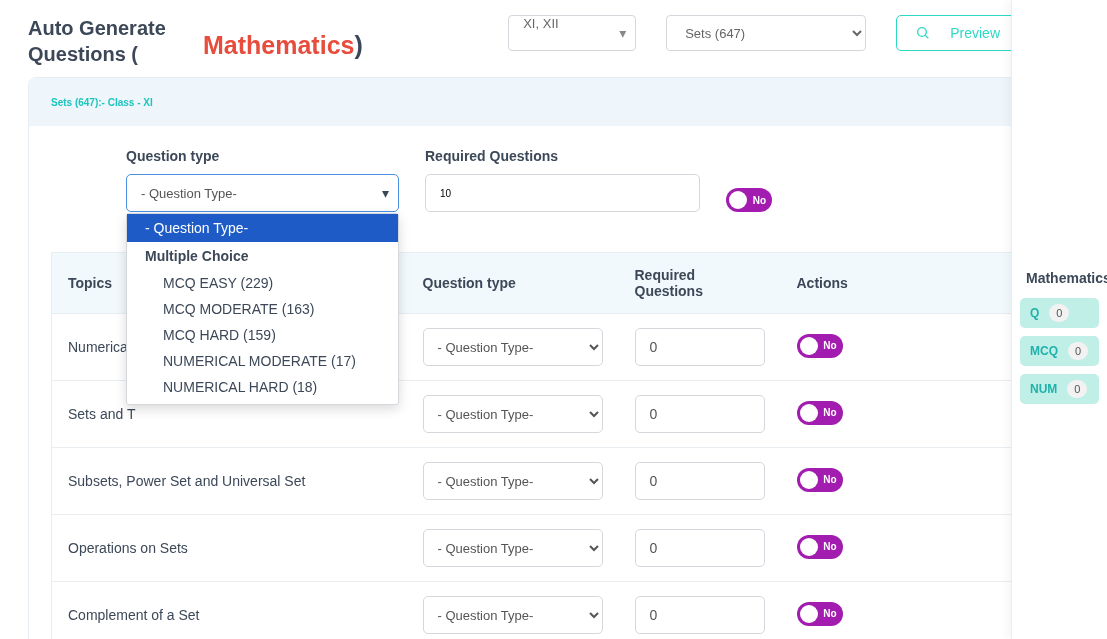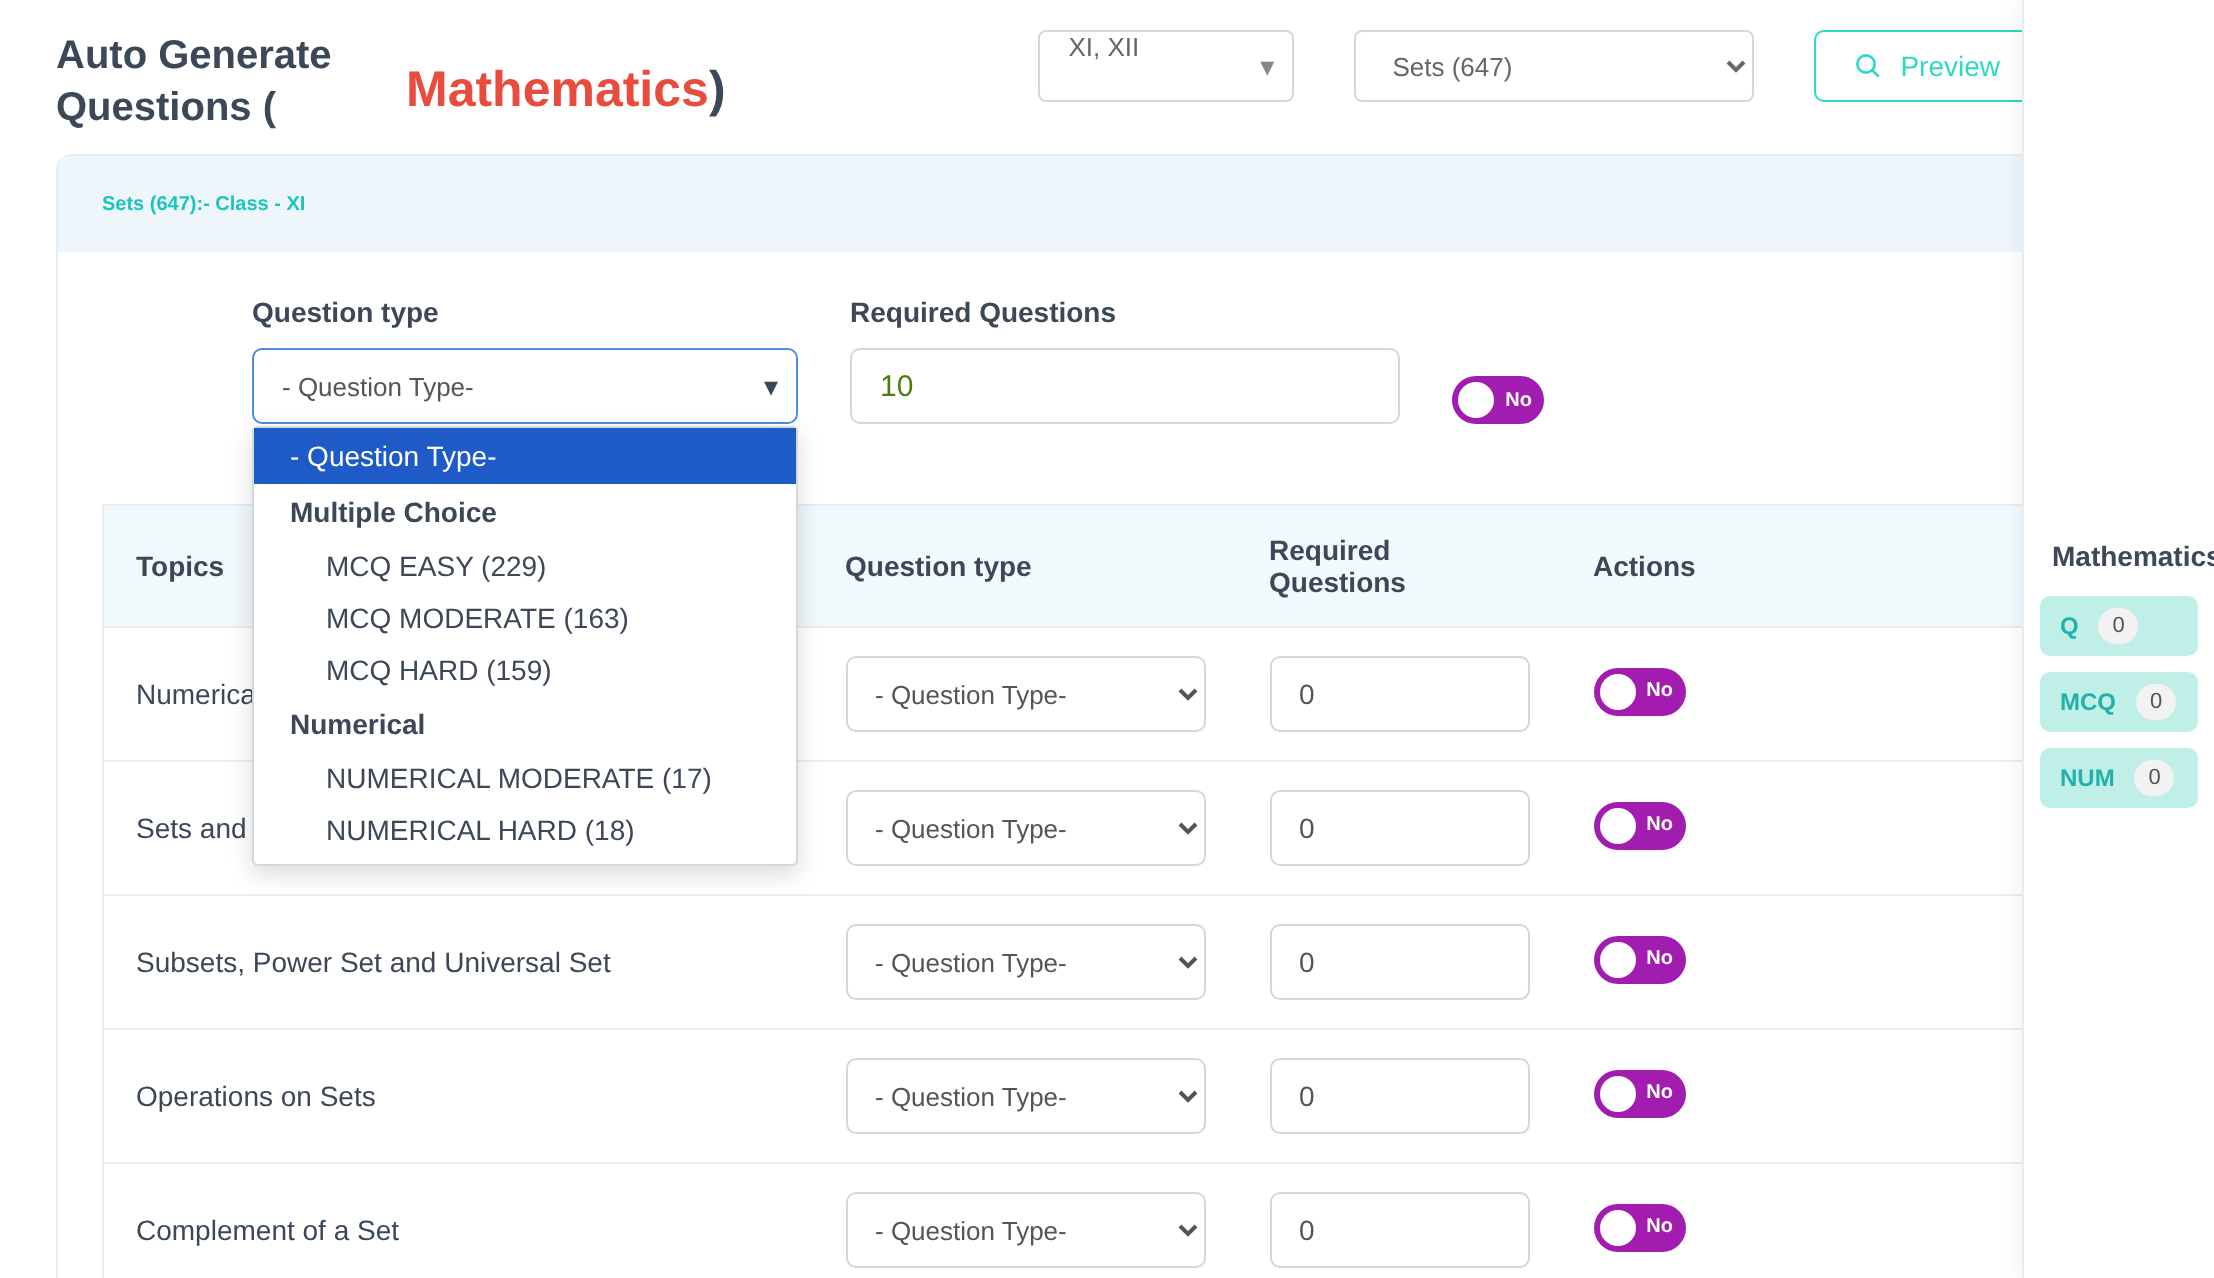--- a/index.html
+++ b/index.html
@@ -15,21 +15,21 @@
     .subject-name { color: #e74c3c; }
     .paren { color: #3c4858; font-weight: 600; }
     
     .header-controls { display: flex; gap: 30px; align-items: flex-start; margin-left: auto; padding-right: 60px; }
     .select-box { position: relative; }
     .select-box select, .select-box .sel { width: 128px; height: 36px; border: 1px solid #d4d8dd; border-radius: 4px; padding: 0 28px 0 14px; background: #fff; color: #666; font-size: 13px; appearance: none; cursor: pointer; }
     .select-box.wide select, .select-box.wide .sel { width: 200px; }
     .select-box .chev { position: absolute; right: 10px; top: 50%; transform: translateY(-50%); pointer-events: none; color: #888; font-size: 14px; }
     .select-box.native select { appearance: auto; padding-right: 10px; }
     
-    .preview-btn { height: 36px; border: 1.5px solid #2ed8c6; background: #fff; color: #2ed8c6; border-radius: 5px; padding: 0 18px; display: inline-flex; align-items: center; gap: 8px; font-size: 14px; cursor: pointer; font-weight: 500; }
+    .preview-btn { height: 36px; border: 1.5px solid #2ed8c6; background: #fff; color: #2ed8c6; border-radius: 5px; padding: 0 18px; display: inline-flex; align-items: center; gap: 19px; font-size: 14px; cursor: pointer; font-weight: 500; }
     .preview-btn svg { width: 16px; height: 16px; }
     
     .content-wrap { padding: 0 28px; }
     
     .card { background: #fff; border: 1px solid #e8edf2; border-radius: 8px; }
     .card-header { background: #eef6fb; border-radius: 8px 8px 0 0; padding: 16px 22px; display: flex; justify-content: space-between; align-items: center; }
     .card-title { color: #1bc5bd; font-size: 10px; font-weight: 600; }
     .card-header .chev-down { color: #1bc5bd; font-size: 14px; cursor: pointer; }
     
     .card-body { padding: 22px 22px 0 22px; }
@@ -41,21 +41,21 @@
     .qtype-wrap { position: relative; width: 273px; }
     .qtype-select { width: 273px; height: 38px; border: 1.5px solid #4a90e2; border-radius: 5px; background: #fff; color: #555; font-size: 13px; padding: 0 28px 0 14px; appearance: none; cursor: pointer; }
     .qtype-wrap .chev { position: absolute; right: 10px; top: 50%; transform: translateY(-50%); pointer-events: none; }
     
     .dropdown-menu { position: absolute; top: 39px; left: 0; width: 273px; background: #fff; border: 1px solid #d4d8dd; border-radius: 3px; box-shadow: 0 4px 12px rgba(0,0,0,0.15); z-index: 100; padding-bottom: 4px; }
     .dd-item { padding: 6px 18px; font-size: 14px; color: #3c4858; cursor: pointer; white-space: nowrap; }
     .dd-item.highlighted { background: #1e5bc6; color: #fff; }
     .dd-group { padding: 6px 18px; font-weight: 700; color: #3c4858; font-size: 14px; }
     .dd-sub { padding: 5px 7px 5px 36px; font-size: 14px; color: #3c4858; cursor: pointer; }
     
-    .num-input { width: 275px; height: 38px; border: 1px solid #d4d8dd; border-radius: 5px; padding: 0 14px; font-size: 15px; color: #4d7c0f; }
+    .num-input { width: 275px; height: 38px; border: 1px solid #d4d8dd; border-radius: 5px; padding: 0 14px; font-size: 10px; color: #000000; }
     
     .toggle { width: 46px; height: 24px; background: #a21caf; border-radius: 24px; position: relative; cursor: pointer; display: inline-flex; align-items: center; }
     .toggle .knob { position: absolute; left: 3px; width: 18px; height: 18px; background: #fff; border-radius: 50%; transition: left .2s; }
     .toggle .tog-label { position: absolute; right: 6px; color: #fff; font-size: 10px; font-weight: 600; }
     
     .table-wrap { margin-top: 40px; }
     table.data-table { width: 100%; border-collapse: collapse; border: 1px solid #e8edf2; }
     .data-table thead th { background: #f1f9fd; text-align: left; padding: 14px 16px; font-weight: 600; font-size: 14px; color: #3c4858; border-bottom: 1px solid #e8edf2; }
     .data-table tbody td { padding: 14px 16px; border-bottom: 1px solid #e8edf2; vertical-align: middle; font-size: 14px; color: #3c4858; }
     .data-table tbody tr:last-child td { border-bottom: none; }
@@ -125,21 +125,20 @@
                 <span class="chev">▾</span>
 
                 <div class="dropdown-menu">
                   <div class="dd-item highlighted">- Question Type-</div>
 
                   <div class="dd-group">Multiple Choice</div>
                   <div class="dd-sub">MCQ EASY (229)</div>
                   <div class="dd-sub">MCQ MODERATE (163)</div>
                   <div class="dd-sub">MCQ HARD (159)</div>
 
-                  <div class="dd-group">Numerical</div>
                   <div class="dd-sub">NUMERICAL MODERATE (17)</div>
                   <div class="dd-sub">NUMERICAL HARD (18)</div>
                 </div>
               </div>
             </div>
 
             <div class="form-group">
               <div class="form-label">Required Questions</div>
               <input class="num-input" value="10" style="">
             </div>

